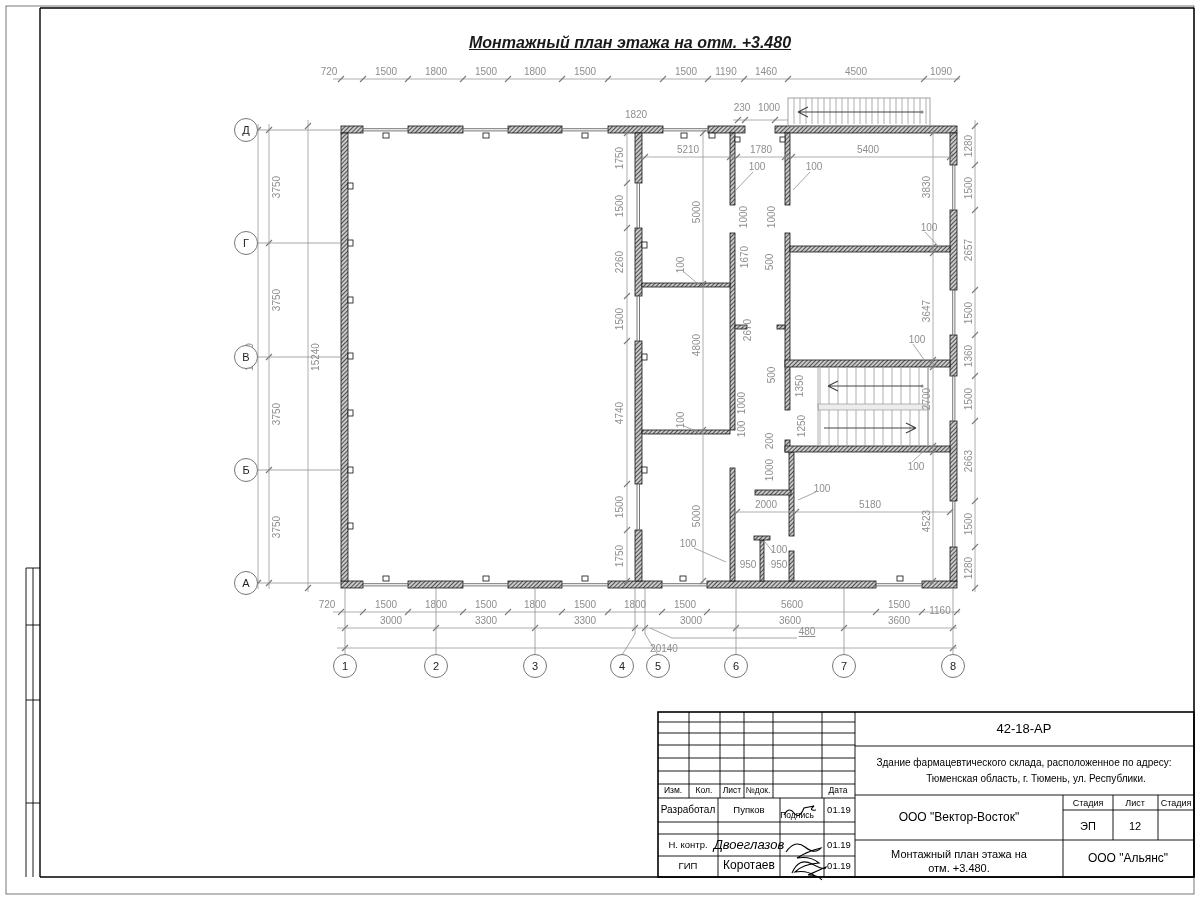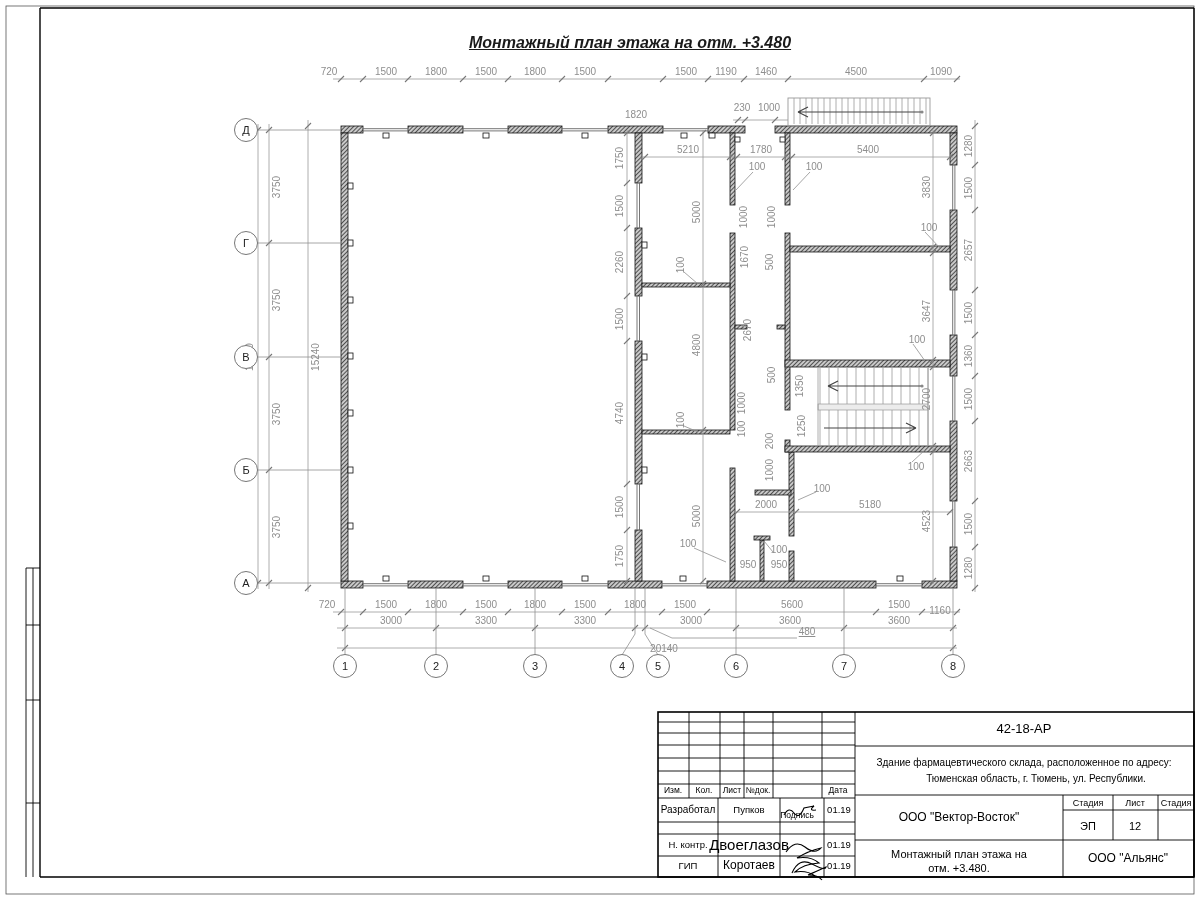--- a/index.html
+++ b/index.html
@@ -500,18 +500,18 @@
 <div class="tb" style="left:673px;top:791px;font-size:8.5px;">Изм.</div>
     <div class="tb" style="left:704px;top:791px;font-size:8.5px;">Кол.</div>
     <div class="tb" style="left:732px;top:791px;font-size:8.5px;">Лист</div>
     <div class="tb" style="left:758px;top:791px;font-size:8.5px;">№док.</div>
     <div class="tb" style="left:797px;top:768px;font-size:8.5px;margin-top:48px;">Подпись</div>
     <div class="tb" style="left:838px;top:791px;font-size:8.5px;">Дата</div>
     <div class="tb" style="left:688px;top:810px;font-size:10px;">Разработал</div>
     <div class="tb" style="left:749px;top:810px;font-size:9.5px;">Пупков</div>
     <div class="tb" style="left:839px;top:810px;font-size:9.5px;">01.19</div>
     <div class="tb" style="left:688px;top:845px;font-size:9.5px;">Н. контр.</div>
-    <div class="tb" style="left:749px;top:845px;font-size:15px;">Двоеглазов</div>
+    <div class="tb" style="left:749px;top:845px;font-size:13px;font-style:italic;">Двоеглазов</div>
     <div class="tb" style="left:839px;top:845px;font-size:9.5px;">01.19</div>
     <div class="tb" style="left:688px;top:866px;font-size:9.5px;">ГИП</div>
     <div class="tb" style="left:749px;top:866px;font-size:12px;">Коротаев</div>
     <div class="tb" style="left:839px;top:866px;font-size:9.5px;">01.19</div>
   </div>
 
 </body></html>

